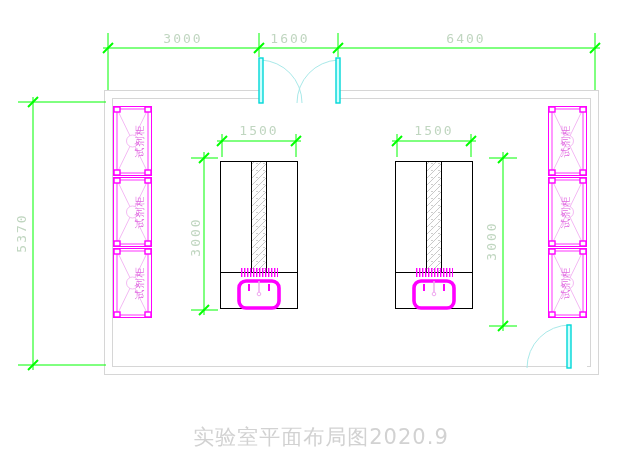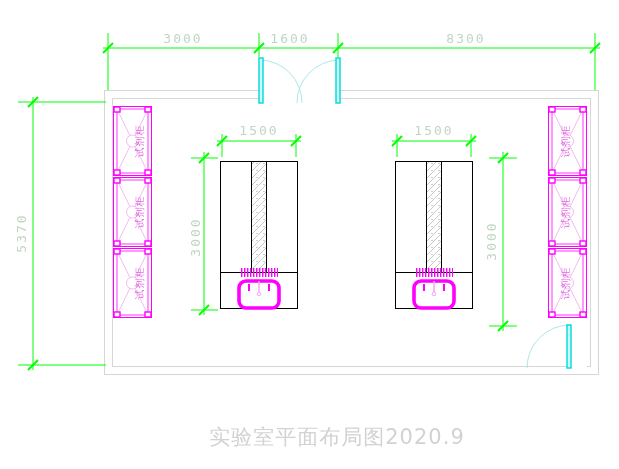--- a/index.html
+++ b/index.html
@@ -157,30 +157,30 @@
     <line x1="503" y1="152" x2="503" y2="331"></line>
     <line x1="498" y1="163" x2="508" y2="153" stroke-width="2"></line>
     <line x1="498" y1="331" x2="508" y2="321" stroke-width="2"></line>
     <line x1="489" y1="158" x2="517" y2="158"></line>
     <line x1="489" y1="326" x2="517" y2="326"></line>
   </g>
 </svg>
 
   <div class="lbl" style="left:183px;top:38px">3000</div>
   <div class="lbl" style="left:290px;top:38px">1600</div>
-  <div class="lbl" style="left:466px;top:38px">8300</div>
+  <div class="lbl" style="left:466px;top:38px">6400</div>
   <div class="lbl v" style="left:21px;top:233px">5370</div>
 
   <div class="lbl" style="left:259px;top:130px">1500</div>
   <div class="lbl v" style="left:195px;top:237px">3000</div>
   <div class="lbl" style="left:434px;top:130px">1500</div>
   <div class="lbl v" style="left:491px;top:241px">3000</div>
 
   <div class="cab-lbl" style="left:140px;top:141px">试剂柜</div>
   <div class="cab-lbl" style="left:140px;top:212px">试剂柜</div>
   <div class="cab-lbl" style="left:140px;top:283px">试剂柜</div>
   <div class="cab-lbl" style="left:566px;top:141px">试剂柜</div>
   <div class="cab-lbl" style="left:566px;top:212px">试剂柜</div>
   <div class="cab-lbl" style="left:566px;top:283px">试剂柜</div>
 
-  <div class="title" style="left:337px;top:437px">实验室平面布局图2020.9</div>
+  <div class="title" style="left:321px;top:437px">实验室平面布局图2020.9</div>
 
 </div>
 
 </body></html>

